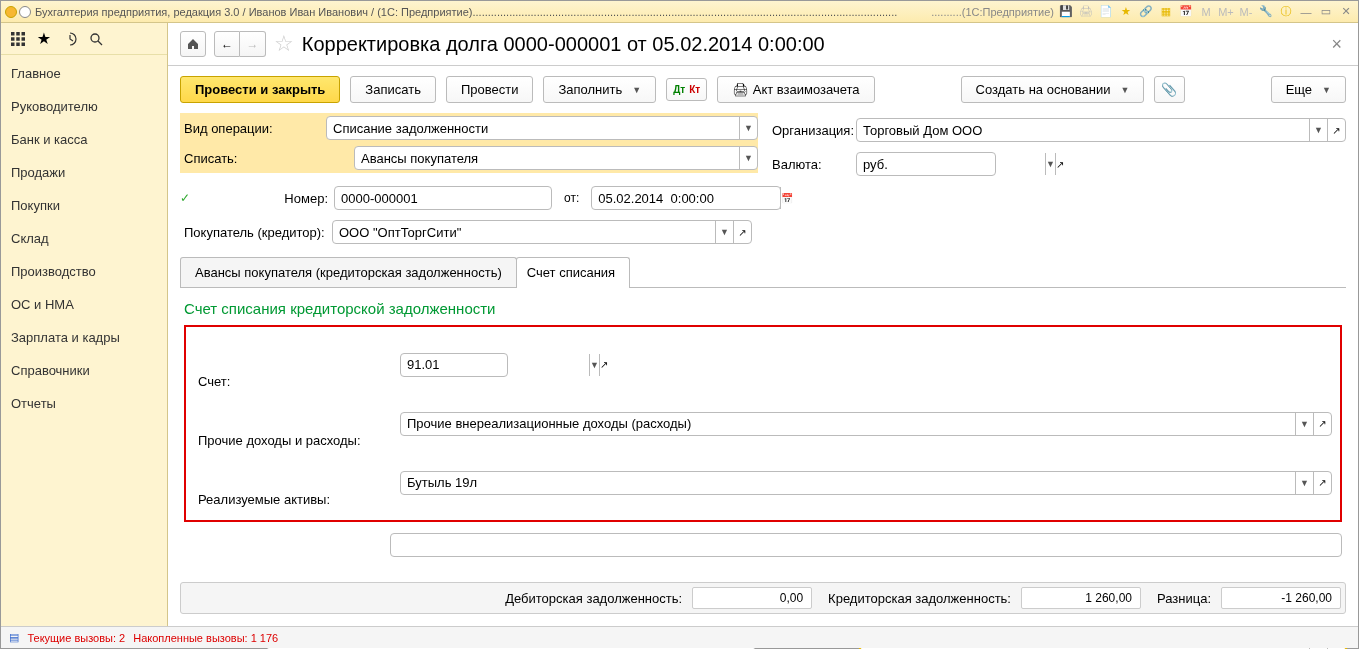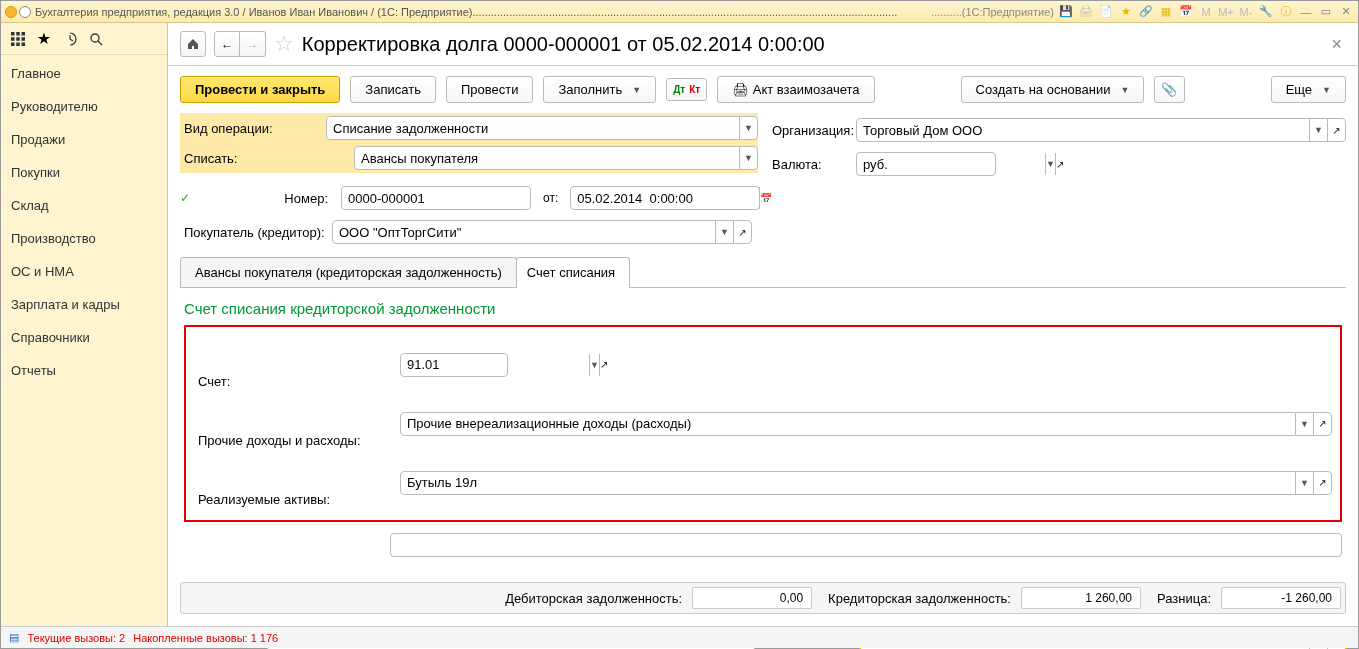--- a/index.html
+++ b/index.html
@@ -138,20 +138,21 @@
         <div class="sidebar-toolbar-icon">
             <svg class="ico" viewBox="0 0 14 14">
               <circle cx="6" cy="6" r="4" fill="none" stroke="#333" stroke-width="1.3"></circle>
               <line x1="9" y1="9" x2="13" y2="13" stroke="#333" stroke-width="1.3"></line>
             </svg>
           </div>
       </div>
       <div class="sidebar-section">
         <div class="sidebar-item">Главное</div>
         <div class="sidebar-item">Руководителю</div>
+        <div class="sidebar-item">Банк и касса</div>
         <div class="sidebar-item">Продажи</div>
         <div class="sidebar-item">Покупки</div>
         <div class="sidebar-item">Склад</div>
         <div class="sidebar-item">Производство</div>
         <div class="sidebar-item">ОС и НМА</div>
         <div class="sidebar-item">Зарплата и кадры</div>
         <div class="sidebar-item">Справочники</div>
         <div class="sidebar-item">Отчеты</div>
       </div>
     </div>
@@ -241,21 +242,21 @@
                 <div class="drop">▼</div>
                 <div class="open">↗</div>
               </div>
             </div>
           </div>
         </div>
 
         <div class="form-row">
           <span style="width:20px;color:#3a3;">✓</span>
           <div class="form-label" style="width:122px;text-align:right;">Номер:</div>
-          <div class="combo" style="width:190px;margin-left:7px;">
+          <div class="combo" style="width:218px;">
               <input value="0000-000001" style="">
             </div>
           <div style="padding:0 6px;">от:</div>
           <div class="combo" style="width:190px;">
             <input value="05.02.2014  0:00:00" style="">
             <div class="open">📅</div>
           </div>
         </div>
 
         <div class="form-row">

